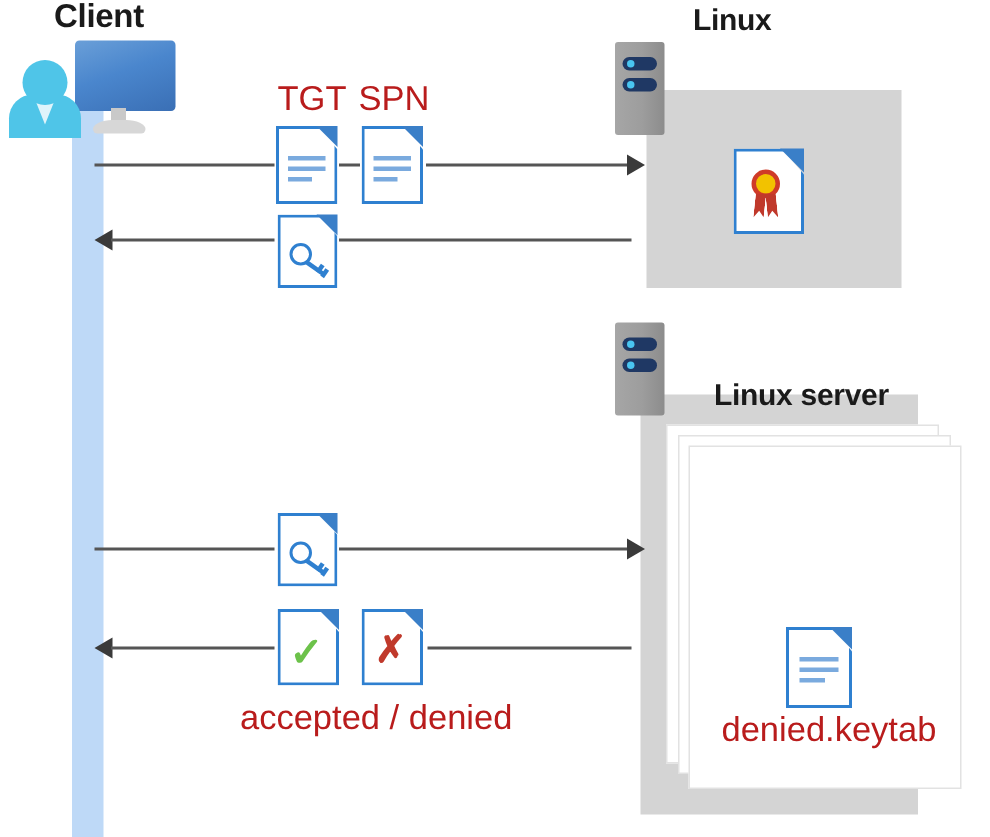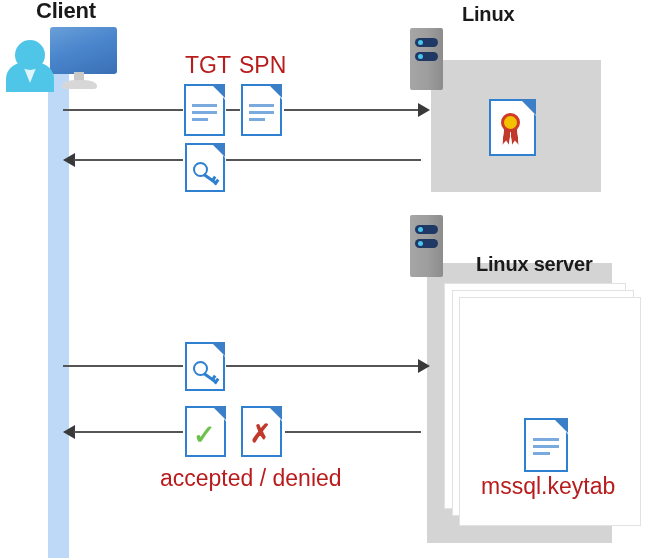--- a/index.html
+++ b/index.html
@@ -201,21 +201,21 @@
     <div class="sheet" style="width:44px;height:54px;
          clip-path:polygon(0 0, 68% 0, 100% 30%, 100% 100%, 0 100%);"></div>
     <div class="fold" style="right:0;top:0;
          border-top:15px solid #3a7fc8;border-left:15px solid transparent;"></div>
     <div class="lines" style="left:9px;top:20px;width:26px;">
       <i style="width:26px;"></i>
         <i style="width:26px;"></i>
         <i style="width:17px;"></i>
     </div>
   </div>
-  <div class="abs lbl" id="lbl-keytab">mssql.keytab</div>
+  <div class="abs lbl" id="lbl-keytab">denied.keytab</div>
 
   <div class="abs aline" style="left:63px;top:109px;width:120px;"></div>
   <div class="abs aline" style="left:226px;top:109px;width:14px;"></div>
   <div class="abs aline" style="left:284px;top:109px;width:137px;"></div>
   <div class="abs ahead-r" style="left:418px;top:103px;"></div>
 
   <div class="abs lbl" id="lbl-tgt">TGT</div>
   <div class="abs lbl" id="lbl-spn">SPN</div>
 
   <div class="doc" style="left:184px;top:84px;width:41px;height:52px;">

